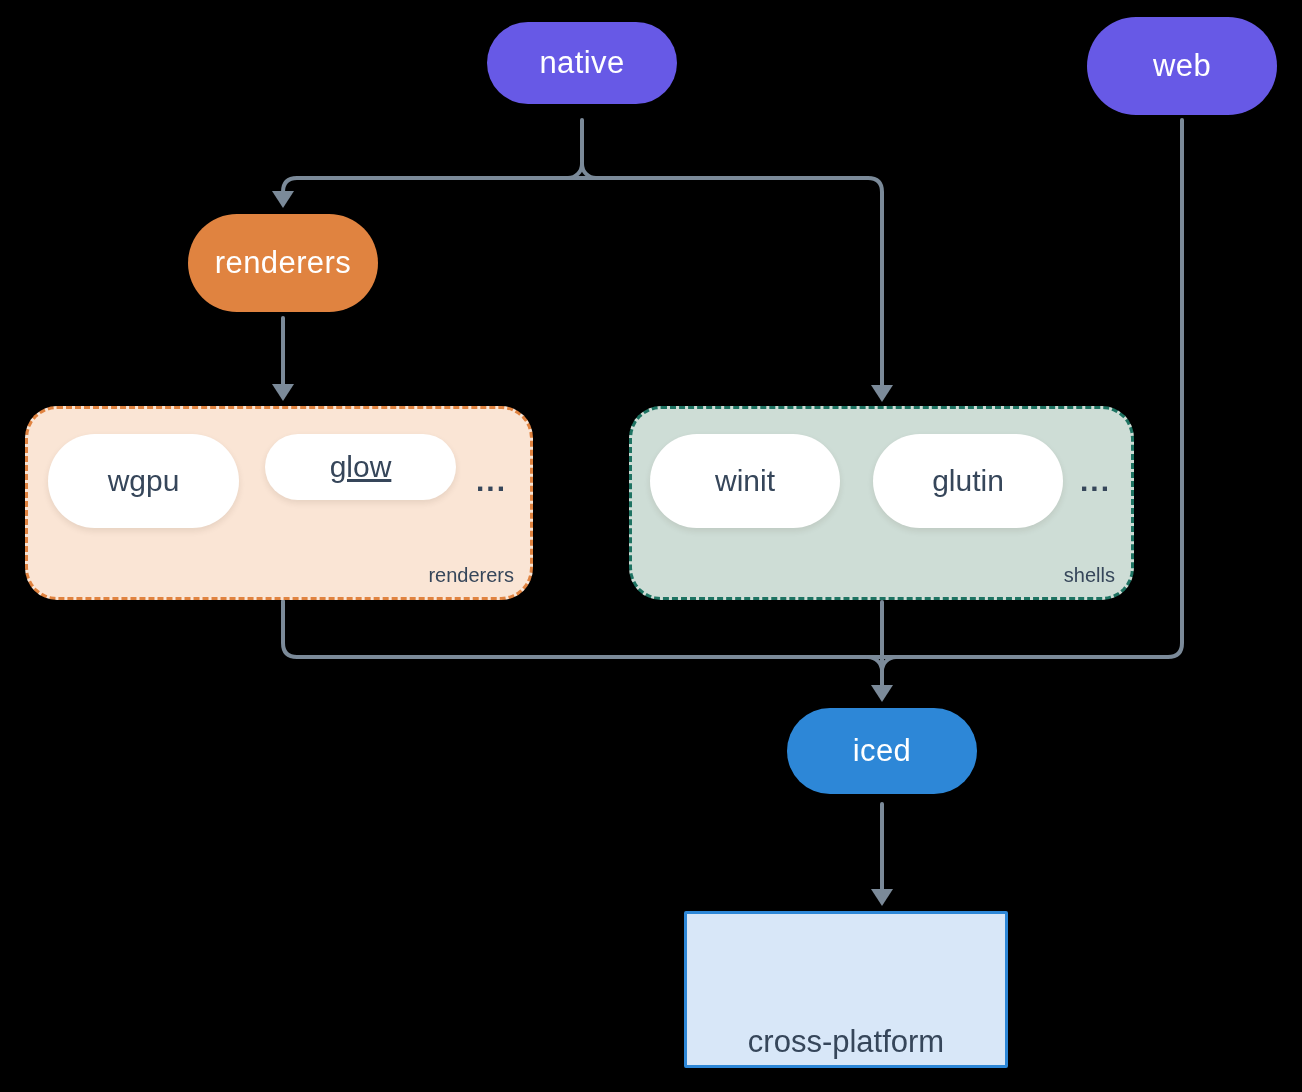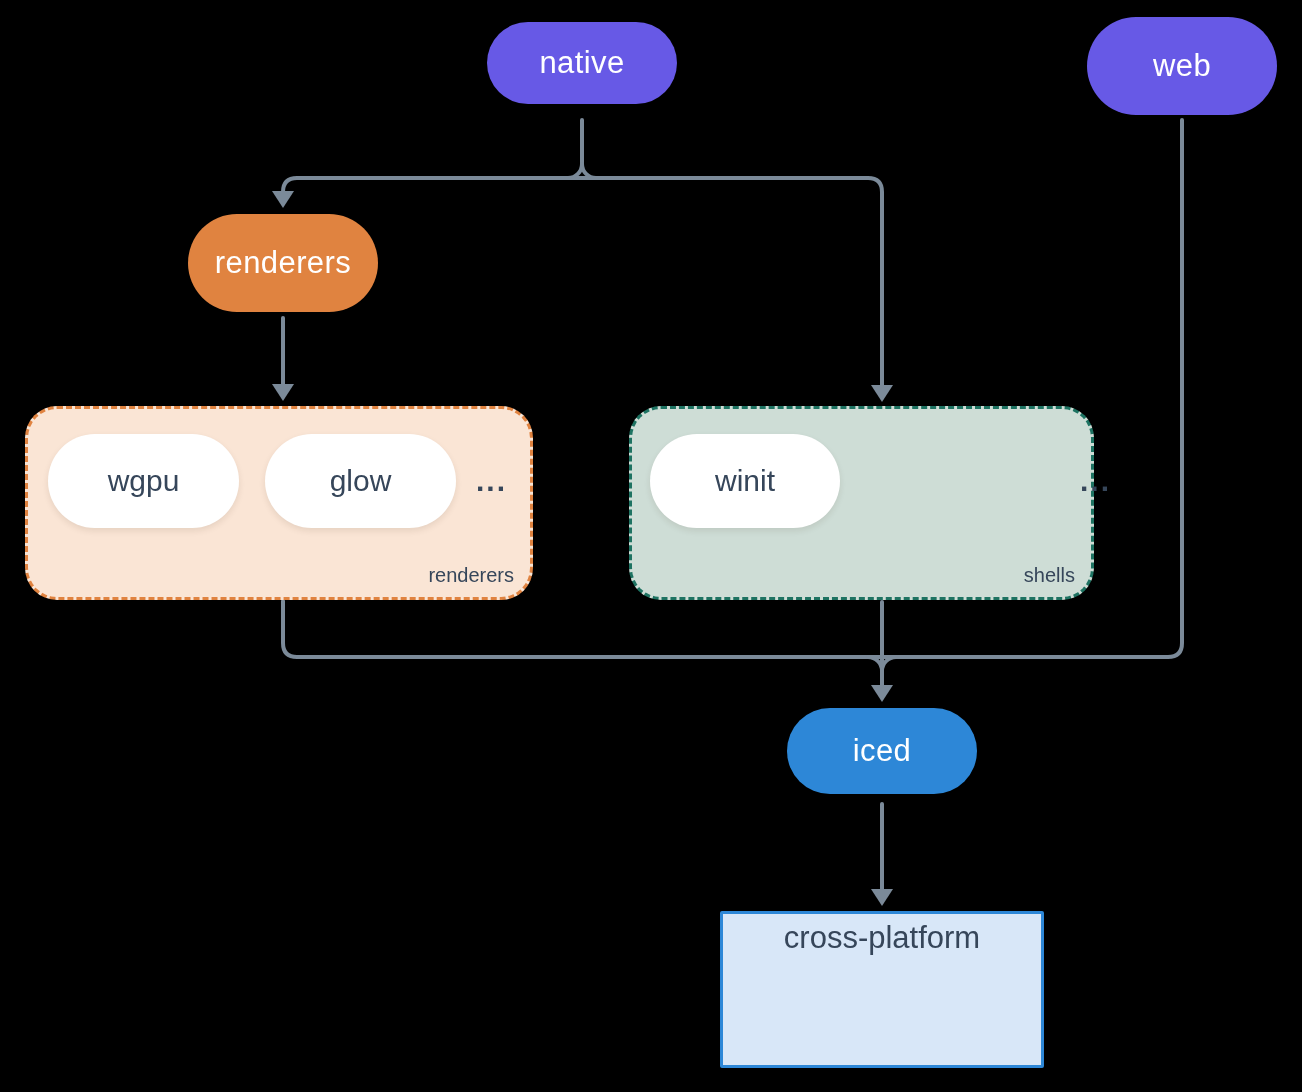--- a/index.html
+++ b/index.html
@@ -69,34 +69,34 @@
   .group {
     position: absolute;
     border-radius: 32px;
   }
   #group-renderers {
     left: 25px; top: 406px; width: 508px; height: 194px;
     background: var(--renderers-bg);
     border: 3px dashed var(--renderers-border);
   }
   #group-shells {
-    left: 629px; top: 406px; width: 465px; height: 194px;
+    left: 629px; top: 406px; width: 505px; height: 194px;
     background: var(--shells-bg);
     border: 3px dashed var(--shells-border);
     padding-left: 23px;
   }
   .inner-pill {
     background: var(--inner-pill-bg);
     color: var(--dark-text);
     font-size: 30px;
     font-weight: 500;
     box-shadow: 0 3px 6px rgba(60, 40, 20, 0.10);
   }
   #pill-wgpu   { left: 20px;  top: 25px; width: 191px; height: 94px; }
-  #pill-glow   { left: 237px; top: 25px; width: 191px; height: 94px; }
+  #pill-glow   { left: 237px; top: 25px; width: 191px; height: 66px; text-decoration: underline; }
   #pill-winit  { left: 18px;  top: 25px; width: 190px; height: 94px; }
   #pill-glutin { left: 241px; top: 25px; width: 190px; height: 94px; }
 
   .ellipsis {
     position: absolute;
     top: 25px;
     height: 94px;
     display: flex;
     align-items: center;
     color: var(--dark-text);
@@ -111,28 +111,28 @@
     position: absolute;
     right: 16px;
     bottom: 10px;
     color: var(--dark-text);
     font-size: 20px;
     font-weight: 400;
   }
 
   #node-app {
     position: absolute;
-    left: 720px; top: 911px; width: 324px; height: 157px;
+    left: 684px; top: 911px; width: 324px; height: 157px;
     background: var(--app-bg);
     border: 3px solid var(--app-border);
     border-radius: 2px;
     display: flex;
     flex-direction: column;
     align-items: center;
-    justify-content: flex-start;
+    justify-content: flex-end;
     color: var(--dark-text);
     font-size: 31px;
     line-height: 47px;
     font-weight: 400;
   }
 </style>
 </head>
 <body>
 
 <div class="stage">
@@ -187,20 +187,23 @@
       <span>glow</span>
     </div>
     <span class="ellipsis">...</span>
     <span class="group-label">renderers</span>
   </div>
 
   <div id="group-shells" class="group">
     <div id="pill-winit" class="pill inner-pill">
       <span>winit</span>
     </div>
+    <div id="pill-glutin" class="pill inner-pill">
+      <span>glutin</span>
+    </div>
     <span class="ellipsis">...</span>
     <span class="group-label">shells</span>
   </div>
 
   <div id="node-iced" class="pill node-pill blue">
     <span>iced</span>
   </div>
 
   <div id="node-app">
     <span>cross-platform</span>

